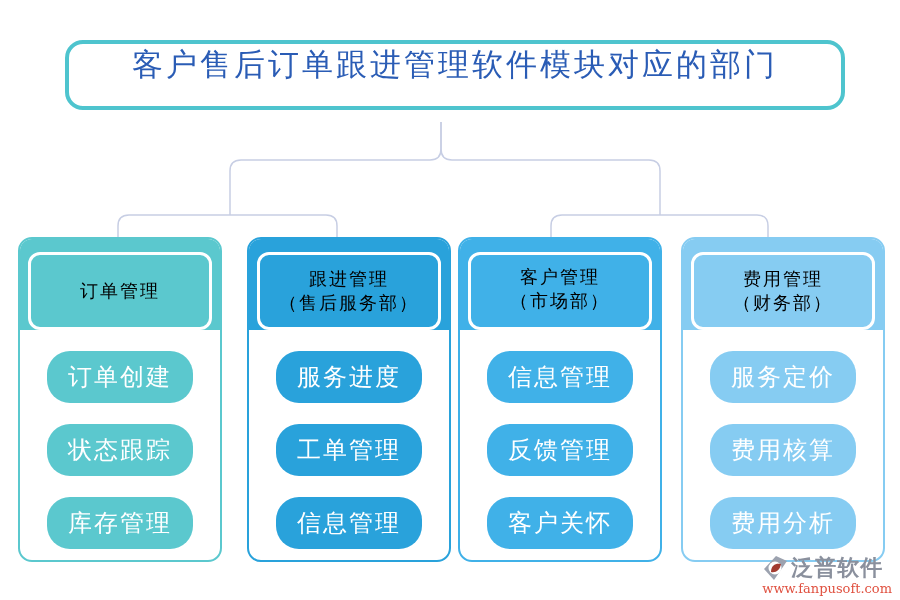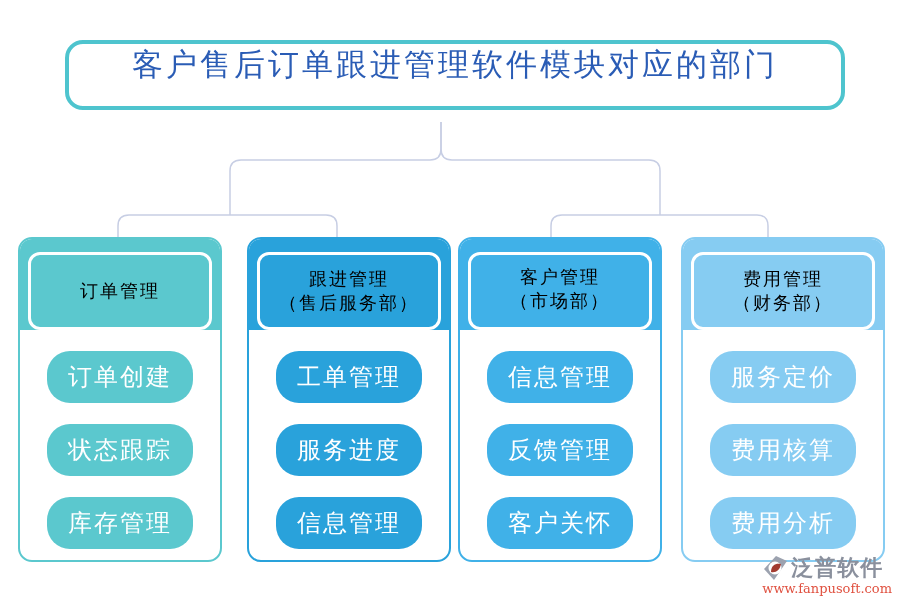--- a/index.html
+++ b/index.html
@@ -81,22 +81,22 @@
   <div class="pill">库存管理</div>
 </div>
 
 <div class="column col-2" style="--accent: #29A2DB;">
   <div class="cap">
     <div class="header-box">
       <span>跟进管理</span>
       <span>（售后服务部）</span>
     </div>
   </div>
+  <div class="pill">服务进度</div>
   <div class="pill">工单管理</div>
-  <div class="pill">服务进度</div>
   <div class="pill">信息管理</div>
 </div>
 
 <div class="column col-3" style="--accent: #40B1E8;">
   <div class="cap">
     <div class="header-box">
       <span>客户管理</span>
       <span>（市场部）</span>
     </div>
   </div>

